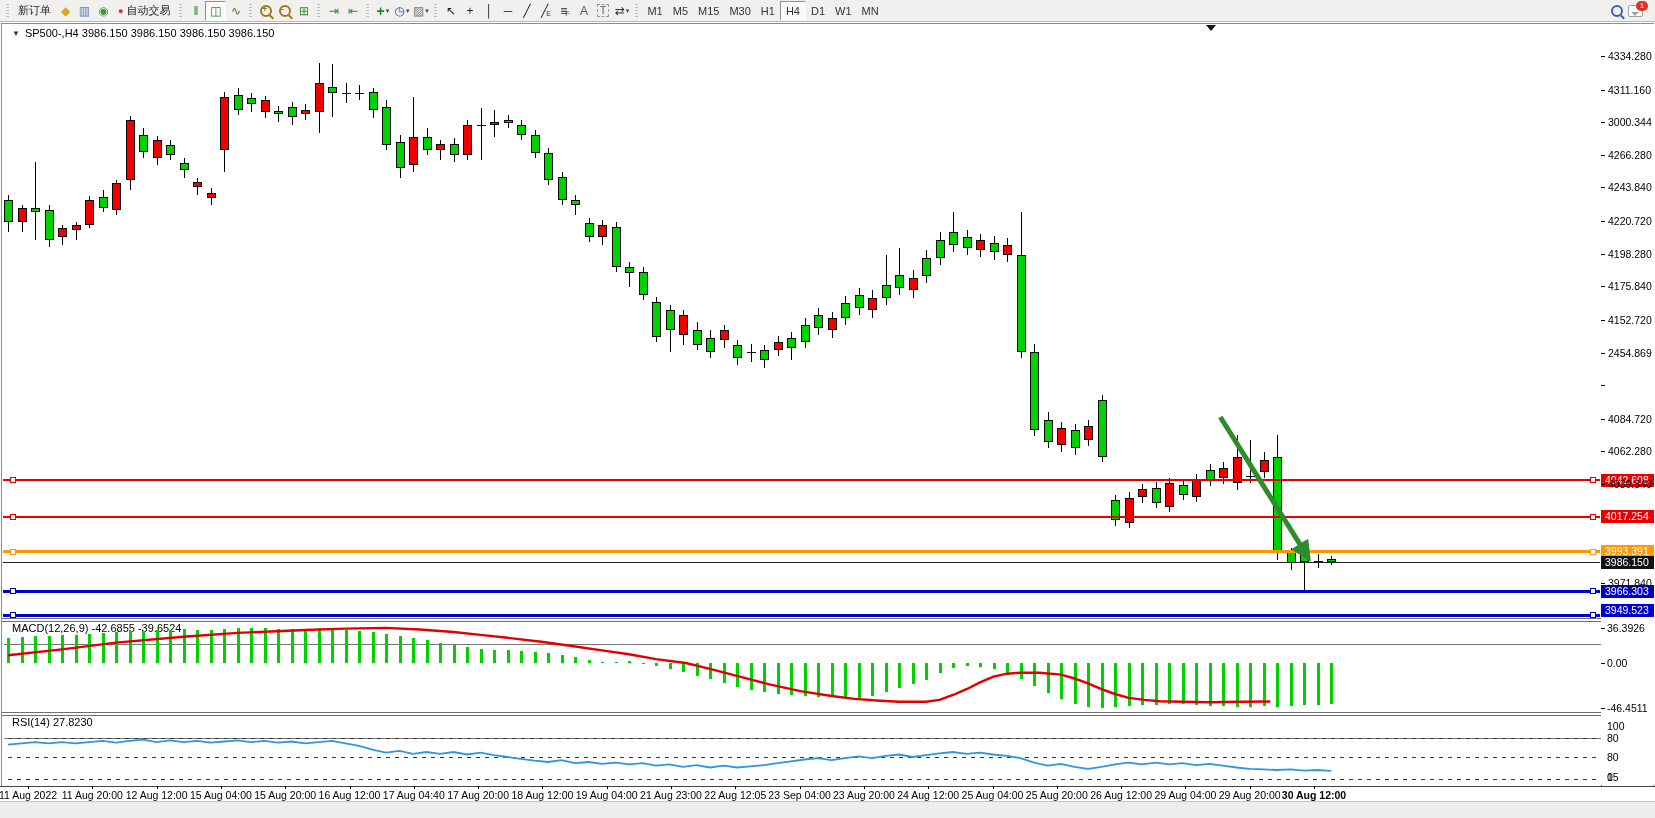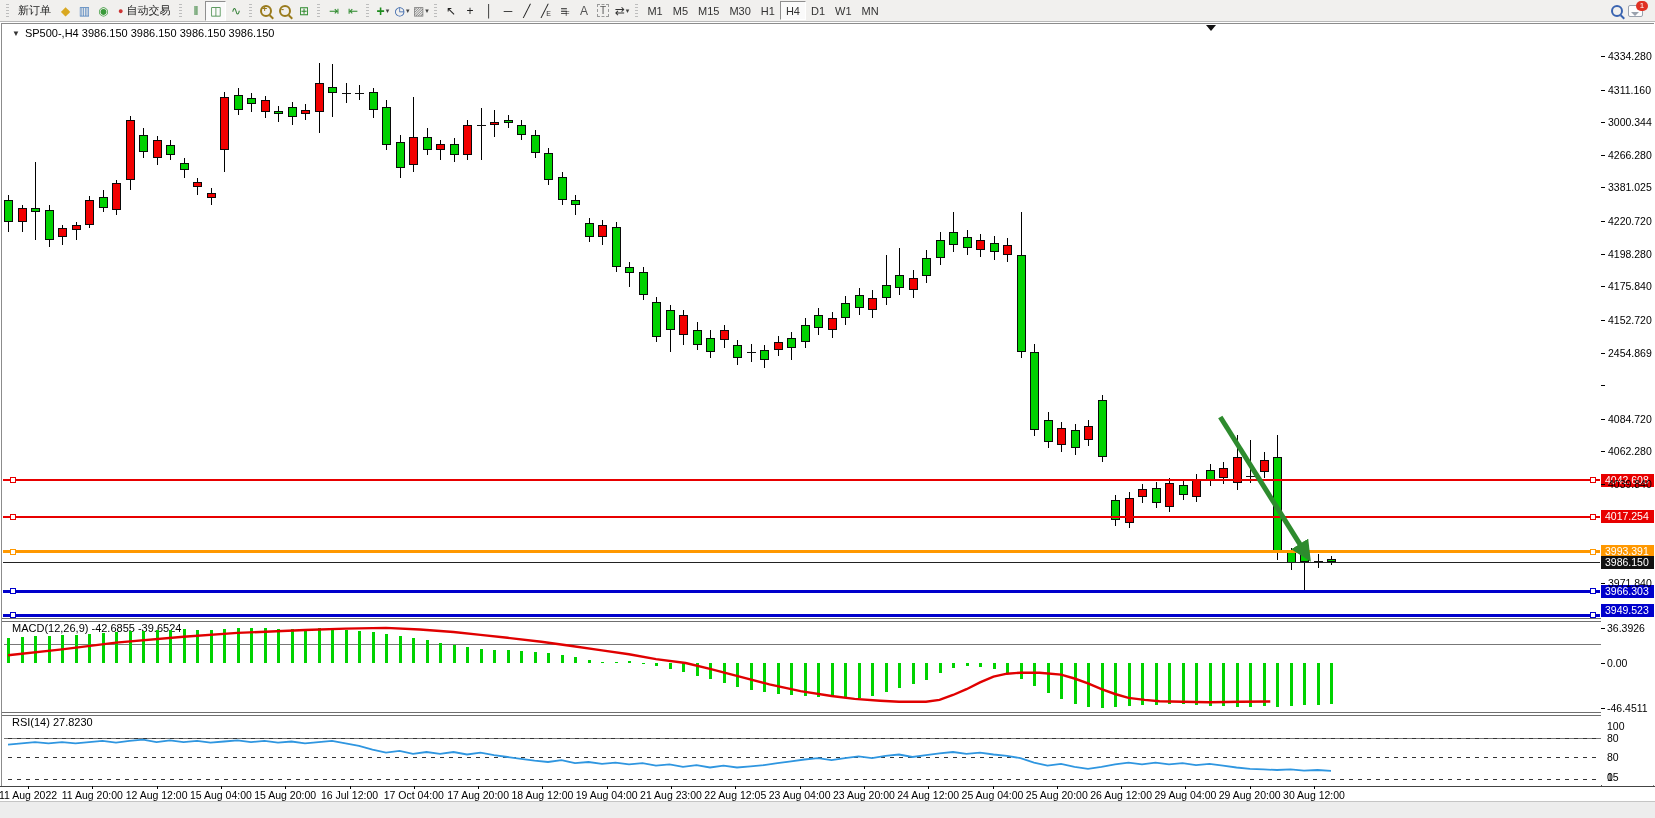--- a/index.html
+++ b/index.html
@@ -415,21 +415,21 @@
       <div class="tag" style="position: absolute; left: 1601px; top: 604px; width: 53px; height: 13px; background: rgb(0, 0, 204);">3949.523</div>
       <div class="tick" style="position: absolute; left: 1601px; top: 56px; width: 4px; height: 1px;"></div>
       <div class="axlbl" style="position: absolute; left: 1608px; top: 50px;">4334.280</div>
       <div class="tick" style="position: absolute; left: 1601px; top: 89.6144px; width: 4px; height: 1px;"></div>
       <div class="axlbl" style="position: absolute; left: 1608px; top: 83.6144px;">4311.160</div>
       <div class="tick" style="position: absolute; left: 1601px; top: 122.24px; width: 4px; height: 1px;"></div>
       <div class="axlbl" style="position: absolute; left: 1608px; top: 116.24px;">3000.344</div>
       <div class="tick" style="position: absolute; left: 1601px; top: 154.866px; width: 4px; height: 1px;"></div>
       <div class="axlbl" style="position: absolute; left: 1608px; top: 148.866px;">4266.280</div>
       <div class="tick" style="position: absolute; left: 1601px; top: 187.492px; width: 4px; height: 1px;"></div>
-      <div class="axlbl" style="position: absolute; left: 1608px; top: 181.492px;">3381.025</div>
+      <div class="axlbl" style="position: absolute; left: 1608px; top: 181.492px;">4243.840</div>
       <div class="tick" style="position: absolute; left: 1601px; top: 221.106px; width: 4px; height: 1px;"></div>
       <div class="axlbl" style="position: absolute; left: 1608px; top: 215.106px;">4220.720</div>
       <div class="tick" style="position: absolute; left: 1601px; top: 253.732px; width: 4px; height: 1px;"></div>
       <div class="axlbl" style="position: absolute; left: 1608px; top: 247.732px;">4198.280</div>
       <div class="tick" style="position: absolute; left: 1601px; top: 286.358px; width: 4px; height: 1px;"></div>
       <div class="axlbl" style="position: absolute; left: 1608px; top: 280.358px;">4175.840</div>
       <div class="tick" style="position: absolute; left: 1601px; top: 319.972px; width: 4px; height: 1px;"></div>
       <div class="axlbl" style="position: absolute; left: 1608px; top: 313.972px;">4152.720</div>
       <div class="tick" style="position: absolute; left: 1601px; top: 352.598px; width: 4px; height: 1px;"></div>
       <div class="axlbl" style="position: absolute; left: 1608px; top: 346.598px;">2454.869</div>
@@ -458,51 +458,51 @@
       <div class="tlabel" style="left: 28px;">11 Aug 2022</div>
       <div class="tick" style="position: absolute; left: 92.3px; top: 786px; width: 1px; height: 3px;"></div>
       <div class="tlabel" style="left: 92.3px;">11 Aug 20:00</div>
       <div class="tick" style="position: absolute; left: 156.6px; top: 786px; width: 1px; height: 3px;"></div>
       <div class="tlabel" style="left: 156.6px;">12 Aug 12:00</div>
       <div class="tick" style="position: absolute; left: 220.9px; top: 786px; width: 1px; height: 3px;"></div>
       <div class="tlabel" style="left: 220.9px;">15 Aug 04:00</div>
       <div class="tick" style="position: absolute; left: 285.2px; top: 786px; width: 1px; height: 3px;"></div>
       <div class="tlabel" style="left: 285.2px;">15 Aug 20:00</div>
       <div class="tick" style="position: absolute; left: 349.5px; top: 786px; width: 1px; height: 3px;"></div>
-      <div class="tlabel" style="left: 349.5px;">16 Jul 12:00</div>
+      <div class="tlabel" style="left: 349.5px;">16 Aug 12:00</div>
       <div class="tick" style="position: absolute; left: 413.8px; top: 786px; width: 1px; height: 3px;"></div>
-      <div class="tlabel" style="left: 413.8px;">17 Oct 04:00</div>
+      <div class="tlabel" style="left: 413.8px;">17 Aug 04:40</div>
       <div class="tick" style="position: absolute; left: 478.1px; top: 786px; width: 1px; height: 3px;"></div>
       <div class="tlabel" style="left: 478.1px;">17 Aug 20:00</div>
       <div class="tick" style="position: absolute; left: 542.4px; top: 786px; width: 1px; height: 3px;"></div>
       <div class="tlabel" style="left: 542.4px;">18 Aug 12:00</div>
       <div class="tick" style="position: absolute; left: 606.7px; top: 786px; width: 1px; height: 3px;"></div>
       <div class="tlabel" style="left: 606.7px;">19 Aug 04:00</div>
       <div class="tick" style="position: absolute; left: 671px; top: 786px; width: 1px; height: 3px;"></div>
       <div class="tlabel" style="left: 671px;">21 Aug 23:00</div>
       <div class="tick" style="position: absolute; left: 735.3px; top: 786px; width: 1px; height: 3px;"></div>
       <div class="tlabel" style="left: 735.3px;">22 Aug 12:05</div>
       <div class="tick" style="position: absolute; left: 799.6px; top: 786px; width: 1px; height: 3px;"></div>
-      <div class="tlabel" style="left: 799.6px;">23 Aug 04:00</div>
+      <div class="tlabel" style="left: 799.6px;">23 Sep 04:00</div>
       <div class="tick" style="position: absolute; left: 863.9px; top: 786px; width: 1px; height: 3px;"></div>
       <div class="tlabel" style="left: 863.9px;">23 Aug 20:00</div>
       <div class="tick" style="position: absolute; left: 928.2px; top: 786px; width: 1px; height: 3px;"></div>
       <div class="tlabel" style="left: 928.2px;">24 Aug 12:00</div>
       <div class="tick" style="position: absolute; left: 992.5px; top: 786px; width: 1px; height: 3px;"></div>
       <div class="tlabel" style="left: 992.5px;">25 Aug 04:00</div>
       <div class="tick" style="position: absolute; left: 1056.8px; top: 786px; width: 1px; height: 3px;"></div>
       <div class="tlabel" style="left: 1056.8px;">25 Aug 20:00</div>
       <div class="tick" style="position: absolute; left: 1121.1px; top: 786px; width: 1px; height: 3px;"></div>
       <div class="tlabel" style="left: 1121.1px;">26 Aug 12:00</div>
       <div class="tick" style="position: absolute; left: 1185.4px; top: 786px; width: 1px; height: 3px;"></div>
       <div class="tlabel" style="left: 1185.4px;">29 Aug 04:00</div>
       <div class="tick" style="position: absolute; left: 1249.7px; top: 786px; width: 1px; height: 3px;"></div>
       <div class="tlabel" style="left: 1249.7px;">29 Aug 20:00</div>
       <div class="tick" style="position: absolute; left: 1314px; top: 786px; width: 1px; height: 3px;"></div>
-      <div class="tlabel" style="left: 1314px;">30 Aug 12:00</div>
+      <div class="tlabel" style="left: 1314px; font-weight: bold;">30 Aug 12:00</div>
       <div style="position: absolute; left: 7px; top: 637.78px; width: 3px; height: 25.22px; background: rgb(0, 210, 0);"></div>
       <div style="position: absolute; left: 20.5px; top: 636.81px; width: 3px; height: 26.19px; background: rgb(0, 210, 0);"></div>
       <div style="position: absolute; left: 34px; top: 635.84px; width: 3px; height: 27.16px; background: rgb(0, 210, 0);"></div>
       <div style="position: absolute; left: 47.5px; top: 635.84px; width: 3px; height: 27.16px; background: rgb(0, 210, 0);"></div>
       <div style="position: absolute; left: 61px; top: 634.87px; width: 3px; height: 28.13px; background: rgb(0, 210, 0);"></div>
       <div style="position: absolute; left: 74.5px; top: 634.87px; width: 3px; height: 28.13px; background: rgb(0, 210, 0);"></div>
       <div style="position: absolute; left: 88px; top: 633.9px; width: 3px; height: 29.1px; background: rgb(0, 210, 0);"></div>
       <div style="position: absolute; left: 101.5px; top: 632.93px; width: 3px; height: 30.07px; background: rgb(0, 210, 0);"></div>
       <div style="position: absolute; left: 115px; top: 631.96px; width: 3px; height: 31.04px; background: rgb(0, 210, 0);"></div>
       <div style="position: absolute; left: 128.5px; top: 630.99px; width: 3px; height: 32.01px; background: rgb(0, 210, 0);"></div>

